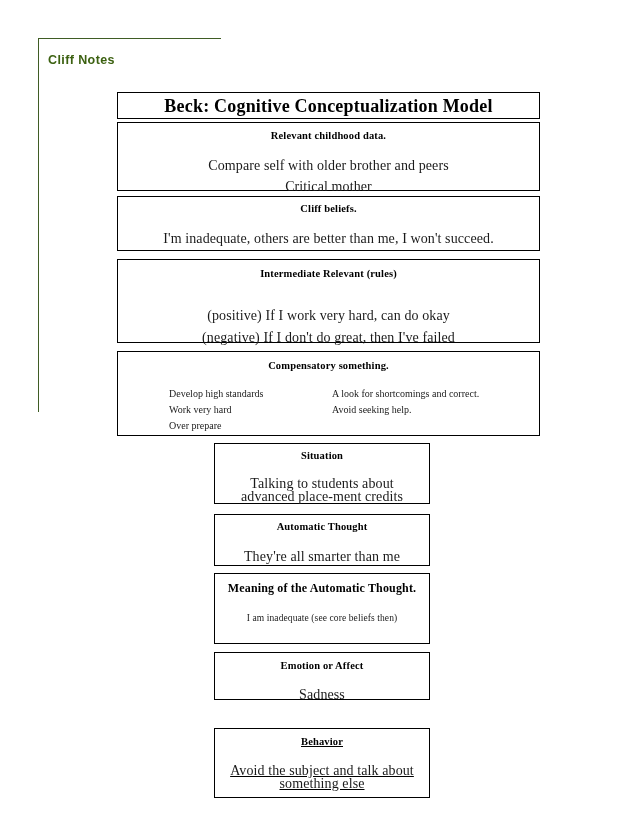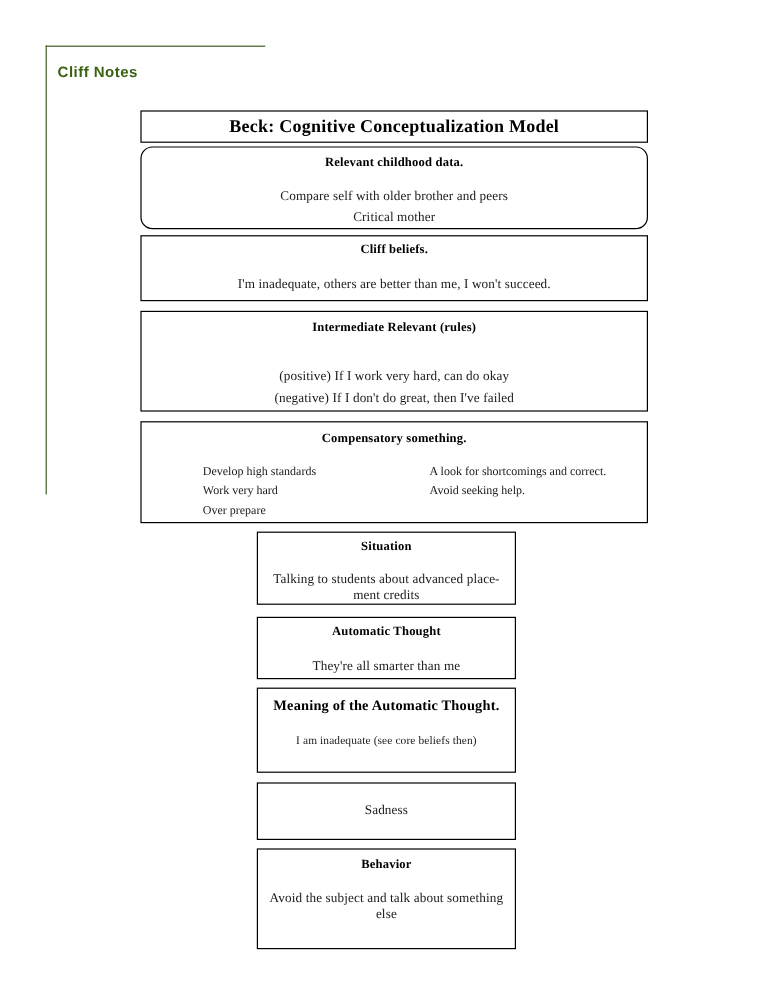--- a/index.html
+++ b/index.html
@@ -47,36 +47,36 @@
   }
   .box-title {
     text-align: center;
     font-weight: bold;
     font-size: 10.5px;
     color: #000;
     letter-spacing: 0.15px;
   }
   .box-line {
     text-align: center;
-    font-size: 11px;
+    font-size: 14px;
     color: #1a1a1a;
     letter-spacing: 0.1px;
   }
 
   
   #box-model-title {
     left: 117px; top: 92px; width: 423px; height: 27px;
   }
   #box-model-title .box-title {
-    font-size: 15px;
+    font-size: 18px;
     line-height: 26px;
     letter-spacing: 0.2px;
   }
 
-  #box-childhood { left: 117px; top: 122px; width: 423px; height: 69px; border-radius: 10px; }
+  #box-childhood { left: 117px; top: 122px; width: 423px; height: 69px; }
   #box-childhood .box-title { margin-top: 7px; }
   #box-childhood .l1 { margin-top: 17px; }
   #box-childhood .l2 { margin-top: 5px; }
 
   #box-core { left: 117px; top: 196px; width: 423px; height: 55px; }
   #box-core .box-title { margin-top: 6px; }
   #box-core .l1 { margin-top: 17px; }
 
   #box-intermediate { left: 117px; top: 259px; width: 423px; height: 84px; }
   #box-intermediate .box-title { margin-top: 8px; }
@@ -84,21 +84,21 @@
   #box-intermediate .l2 { margin-top: 6px; }
 
   #box-compensatory { left: 117px; top: 351px; width: 423px; height: 85px; }
   #box-compensatory .box-title { margin-top: 8px; }
   .comp-grid {
     margin-top: 17px;
     padding-left: 51px;
     font-size: 10px;
     color: #1a1a1a;
   }
-  .comp-row { display: flex; margin-bottom: 5px; gap: 26px; }
+  .comp-row { display: flex; margin-bottom: 5px; }
   .comp-col-left { width: 163px; text-align: left; }
   .comp-col-right { text-align: left; }
 
   
   .narrow { left: 214px; width: 216px; }
 
   #box-situation { top: 443px; height: 61px; }
   #box-situation .box-title { margin-top: 6px; }
   #box-situation .l1 { margin-top: 16px; line-height: 13px; padding: 0 8px; }
 
@@ -107,21 +107,21 @@
   #box-auto-thought .l1 { margin-top: 17px; }
 
   #box-meaning { top: 573px; height: 71px; }
   #box-meaning .box-title { margin-top: 7px; font-size: 12px; }
   #box-meaning .l1 { margin-top: 17px; font-size: 9.5px; }
 
   #box-emotion { top: 652px; height: 48px; }
   #box-emotion .box-title { margin-top: 7px; }
   #box-emotion .l1 { margin-top: 16px; }
 
-  #box-behavior { top: 707px; height: 84px; }
+  #box-behavior { top: 728px; height: 70px; text-decoration: underline; }
   #box-behavior .box-title { margin-top: 7px; }
   #box-behavior .l1 { margin-top: 17px; line-height: 13px; padding: 0 8px; }
 </style>
 </head>
 <body>
 
 <div id="slide-header-frame"></div>
 <div id="header-title">Cliff Notes</div>
 
 <div class="box" id="box-model-title">
@@ -172,19 +172,20 @@
   <div class="box-title">Automatic Thought</div>
   <div class="box-line l1">They're all smarter than me</div>
 </div>
 
 <div class="box narrow" id="box-meaning">
   <div class="box-title">Meaning of the Automatic Thought.</div>
   <div class="box-line l1">I am inadequate (see core beliefs then)</div>
 </div>
 
 <div class="box narrow" id="box-emotion">
+  <div class="box-title">Emotion or Affect</div>
   <div class="box-line l1">Sadness</div>
 </div>
 
 <div class="box narrow" id="box-behavior">
   <div class="box-title">Behavior</div>
   <div class="box-line l1">Avoid the subject and talk about something else</div>
 </div>
 
 </body></html>

